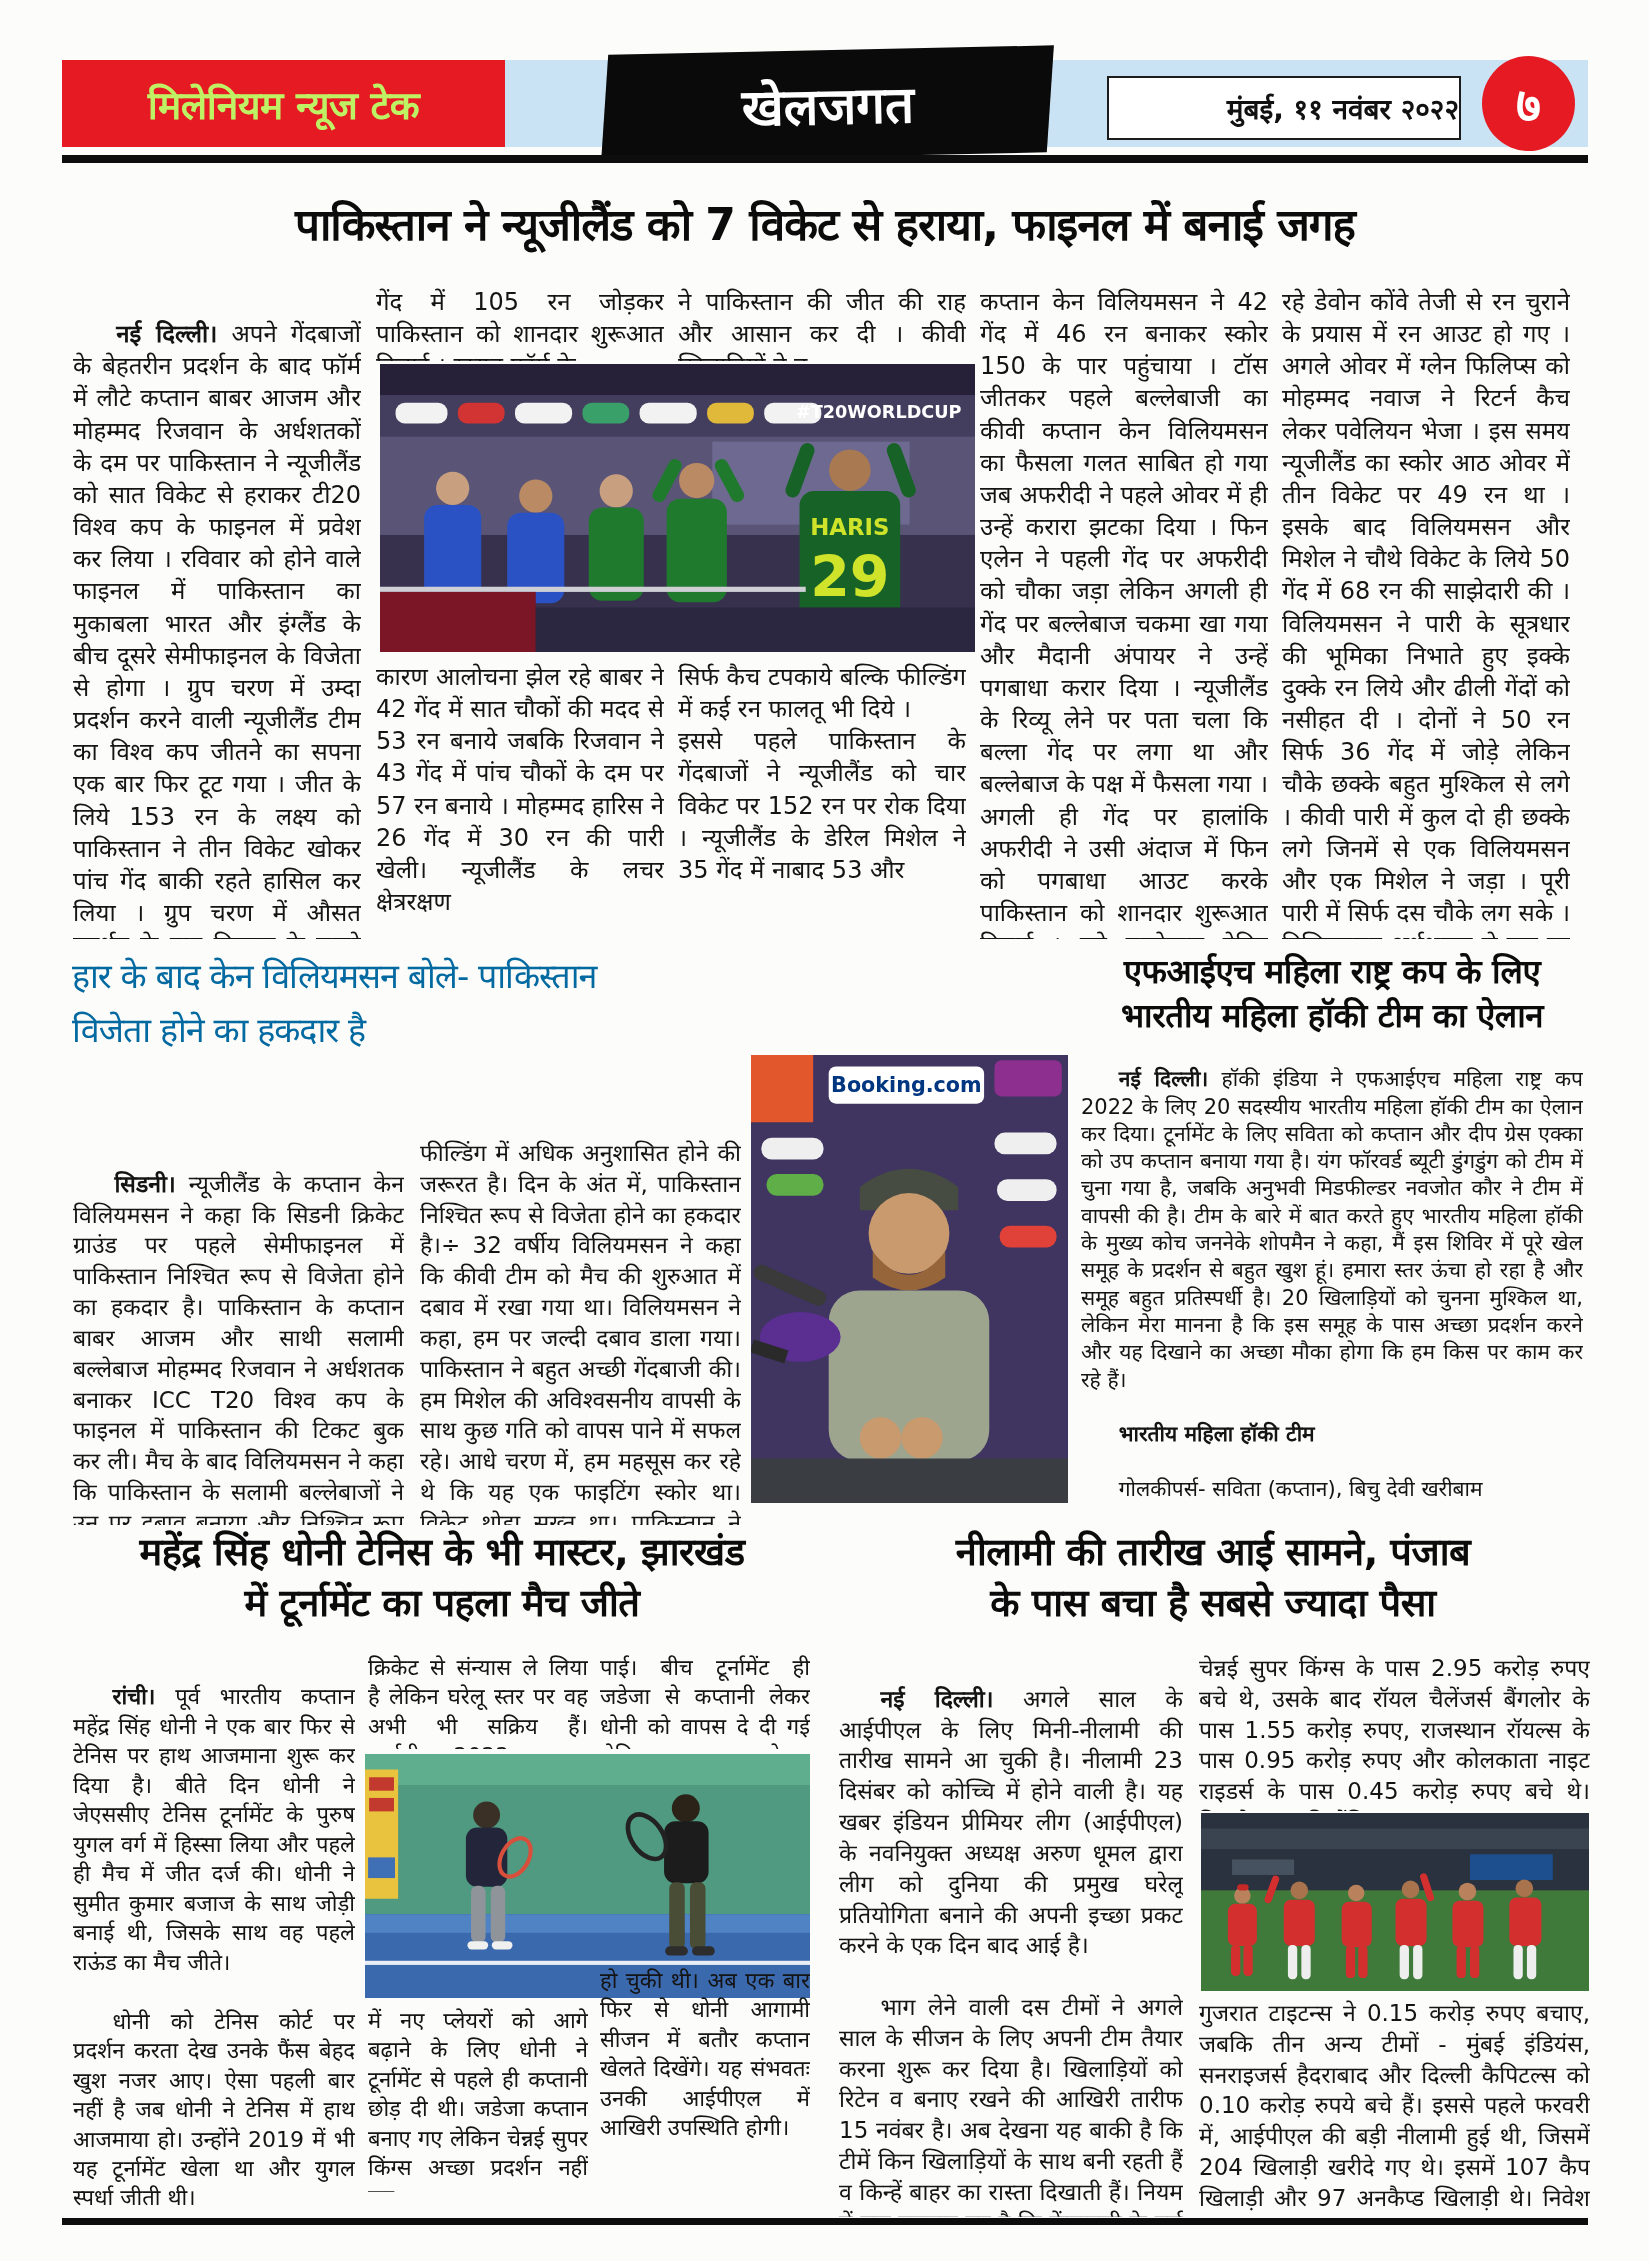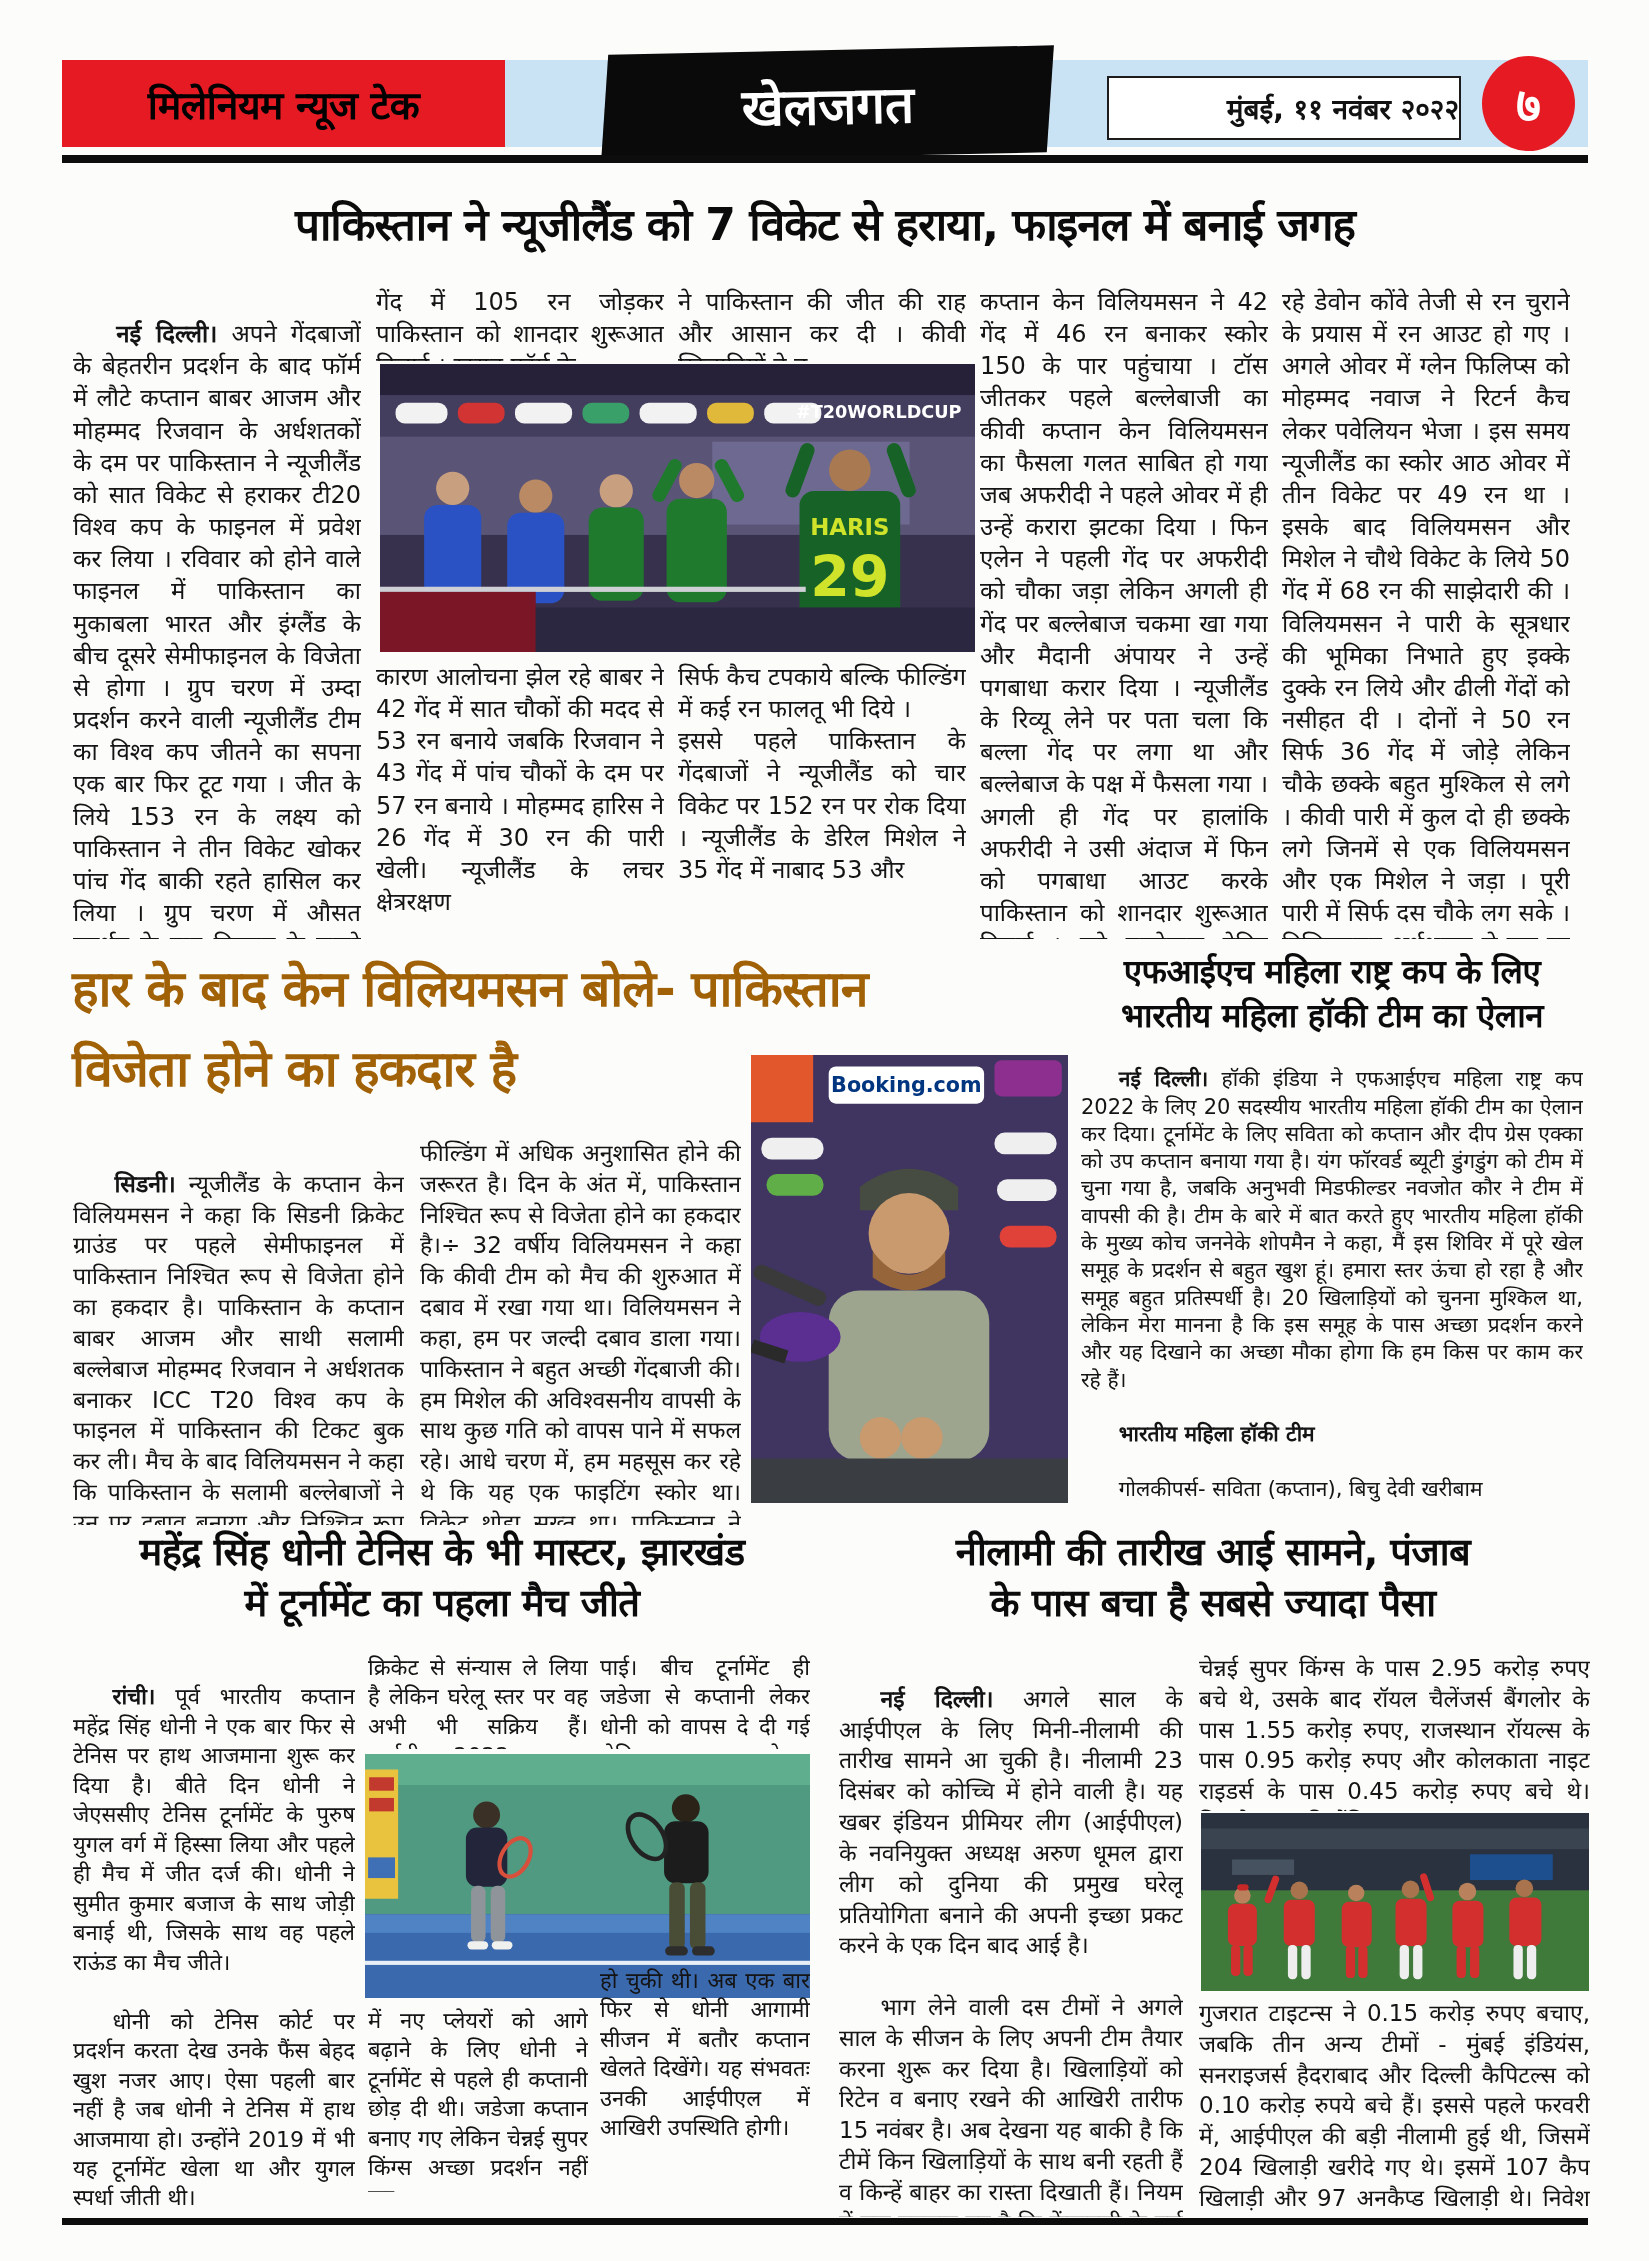--- a/index.html
+++ b/index.html
@@ -2,33 +2,33 @@
 <html lang="hi" style="font-size:8.3px"><head>
 <meta charset="utf-8">
 <style>
   html,body{margin:0;padding:0;background:#d8d8d8;}
   .page{position:relative;width:1650px;height:2261px;background:#fcfcfa;
         font-family:"DejaVu Sans",sans-serif;color:#141414;overflow:hidden;}
   .abs{position:absolute;}
   
   .hdr-strip{background:#c9e3f4;}
   .brand-box{background:#e51a23;display:flex;align-items:center;justify-content:center;}
-  .brand-box span{color:#000000;font-size:39px;font-weight:800;letter-spacing:-0.5px;}
+  .brand-box span{color:#bef264;font-size:39px;font-weight:800;letter-spacing:-0.5px;}
   .section-box{background:#0a0a0a;transform:skewX(-5deg) rotate(-1.2deg);
                display:flex;align-items:center;justify-content:center;}
   .section-box span{color:#fff;font-size:51px;font-weight:800;transform:skewX(5deg);}
   .date-box{background:#ffffff;border:2.1px solid #1c1c1c;display:flex;align-items:center;justify-content:flex-end;}
   .date-box span{font-size:28px;font-weight:700;color:#111;}
   .page-circle{background:#e51a23;border-radius:50%;display:flex;align-items:center;justify-content:center;}
   .page-circle span{color:#fff;font-size:48px;font-weight:700;}
   .rule{background:#0d0d0d;}
   
   .headline-main{display:flex;align-items:center;justify-content:center;text-align:center;
                  font-size:44px;font-weight:800;letter-spacing:-1px;color:#0b0b0b;line-height:1.1;}
-  .headline-left{font-size:50px;font-weight:700;color:#a16207;line-height:1.6;letter-spacing:-1px;white-space:pre-line;}
+  .headline-left{font-size:34px;font-weight:400;color:#0369a1;line-height:1.6;letter-spacing:-1px;white-space:pre-line;}
   .headline-center{font-size:33px;font-weight:800;color:#0b0b0b;line-height:1.32;text-align:center;
                    letter-spacing:-0.5px;white-space:pre-line;}
   .headline-bottom{font-size:38px;font-weight:800;color:#0b0b0b;line-height:1.34;text-align:center;
                    letter-spacing:-0.5px;white-space:pre-line;}
   .headline-bottom.auction{font-size:38px;}
   
   .body-text{font-size:24px;line-height:1.34;text-align:justify;white-space:pre-line;overflow:hidden;}
   .body-text p{margin:0;}
   .indent{text-indent:1.8em;}
   .dateline{font-weight:700;}

